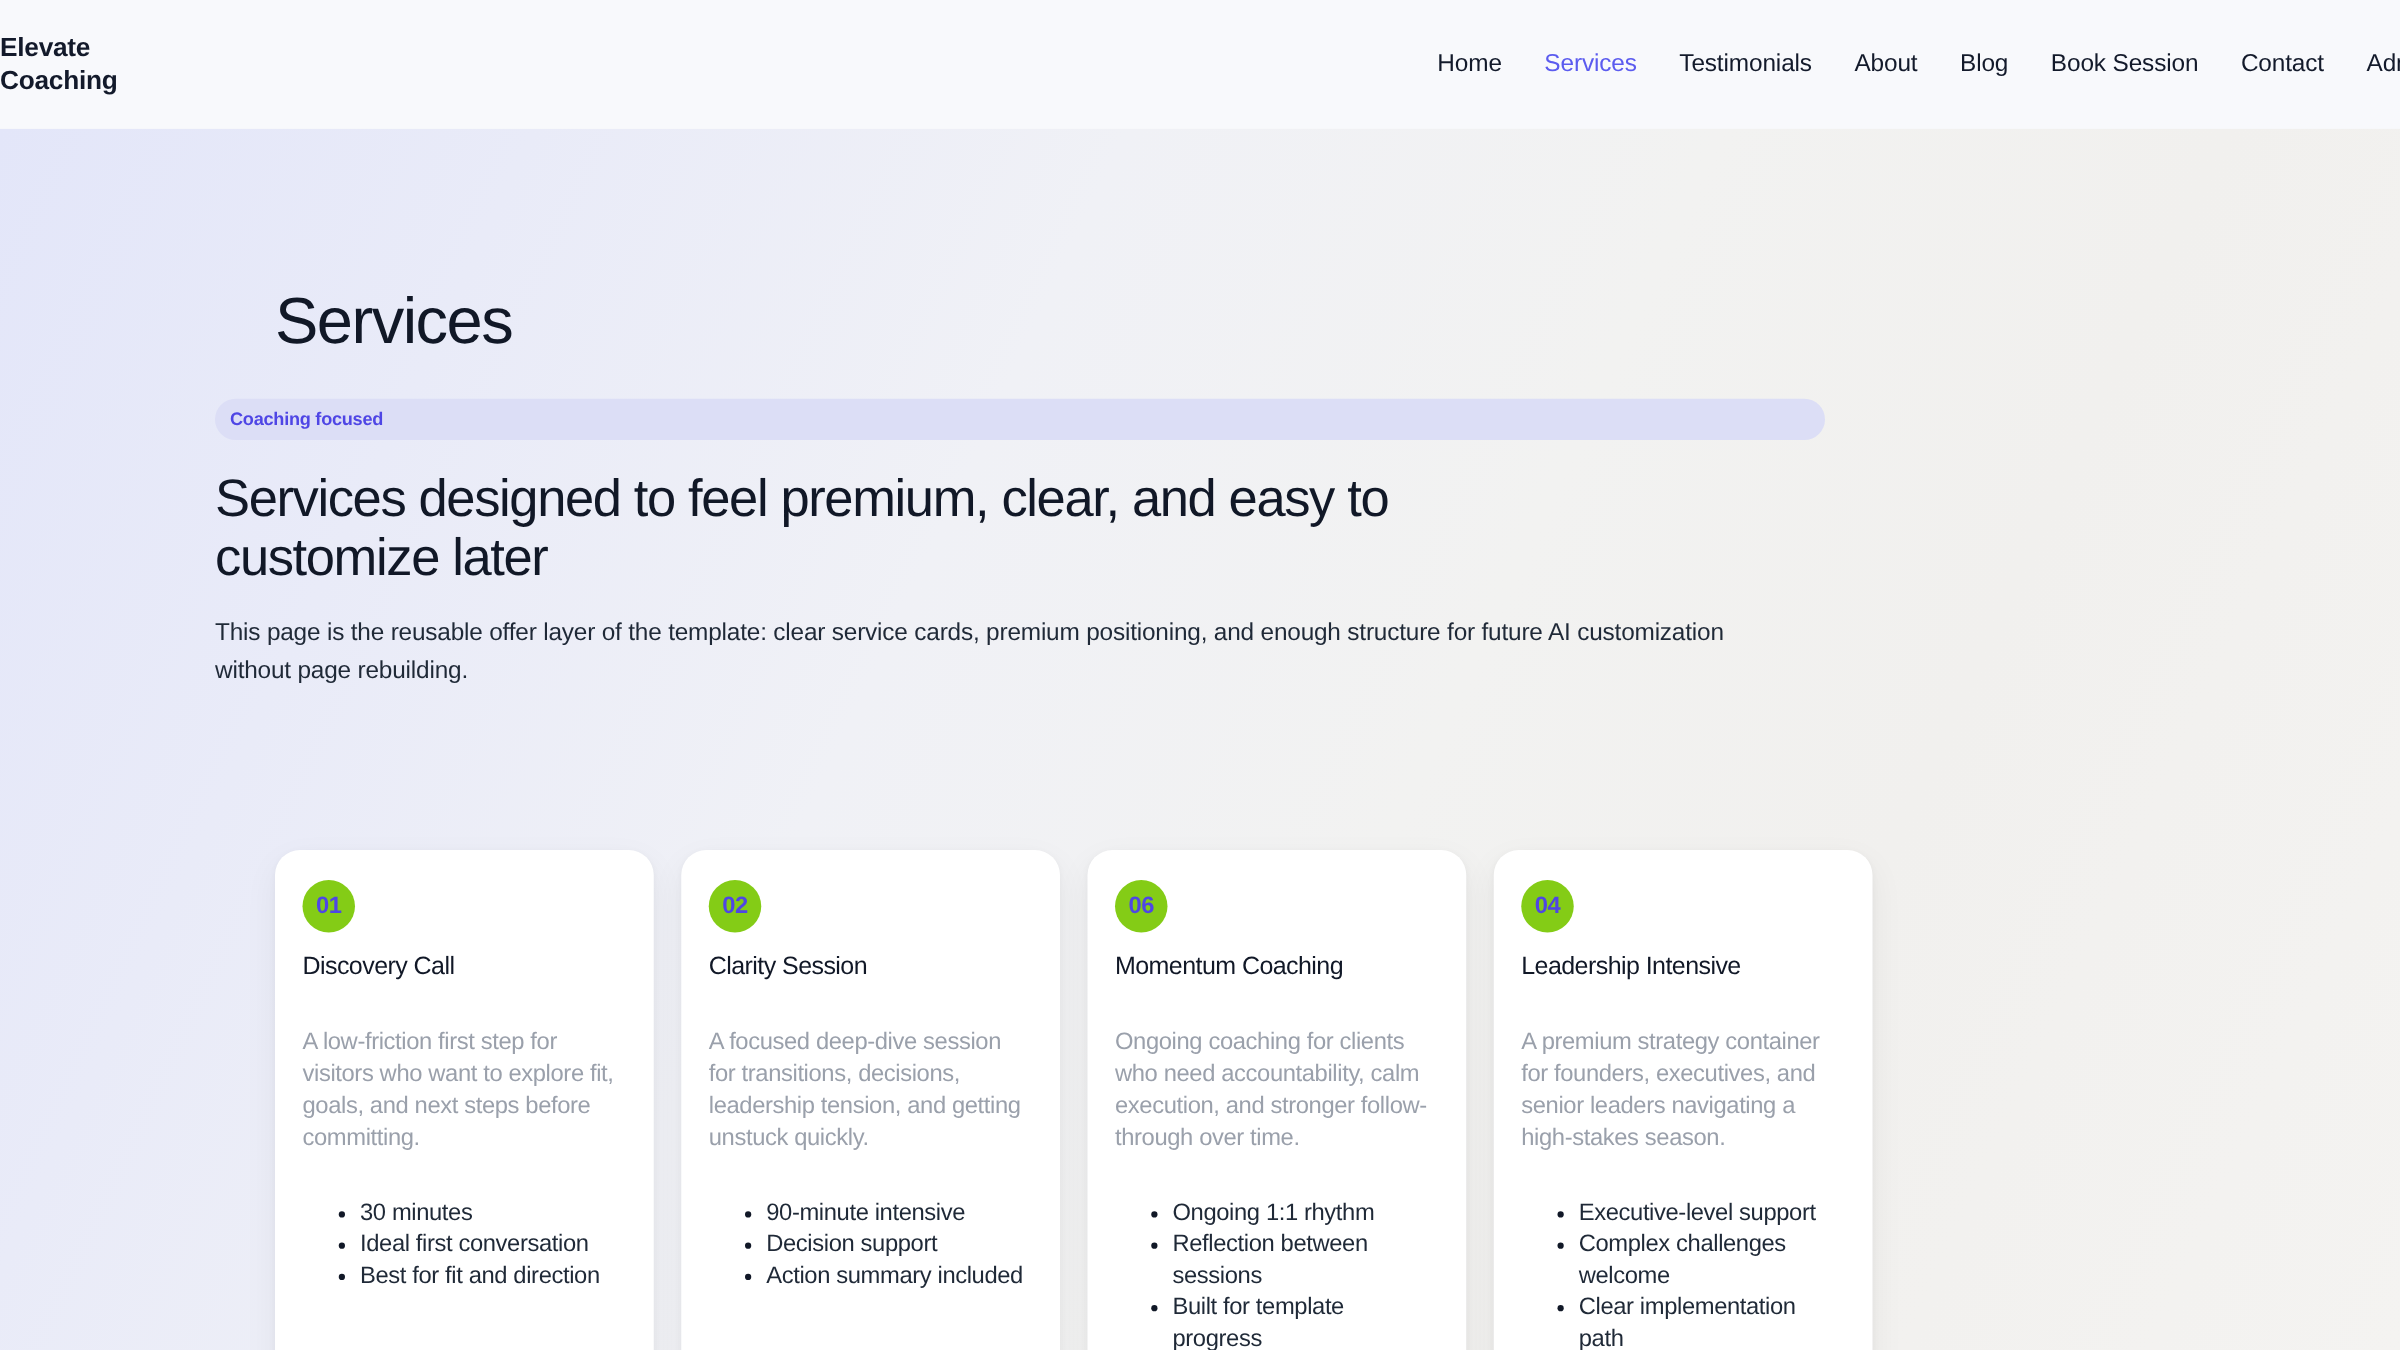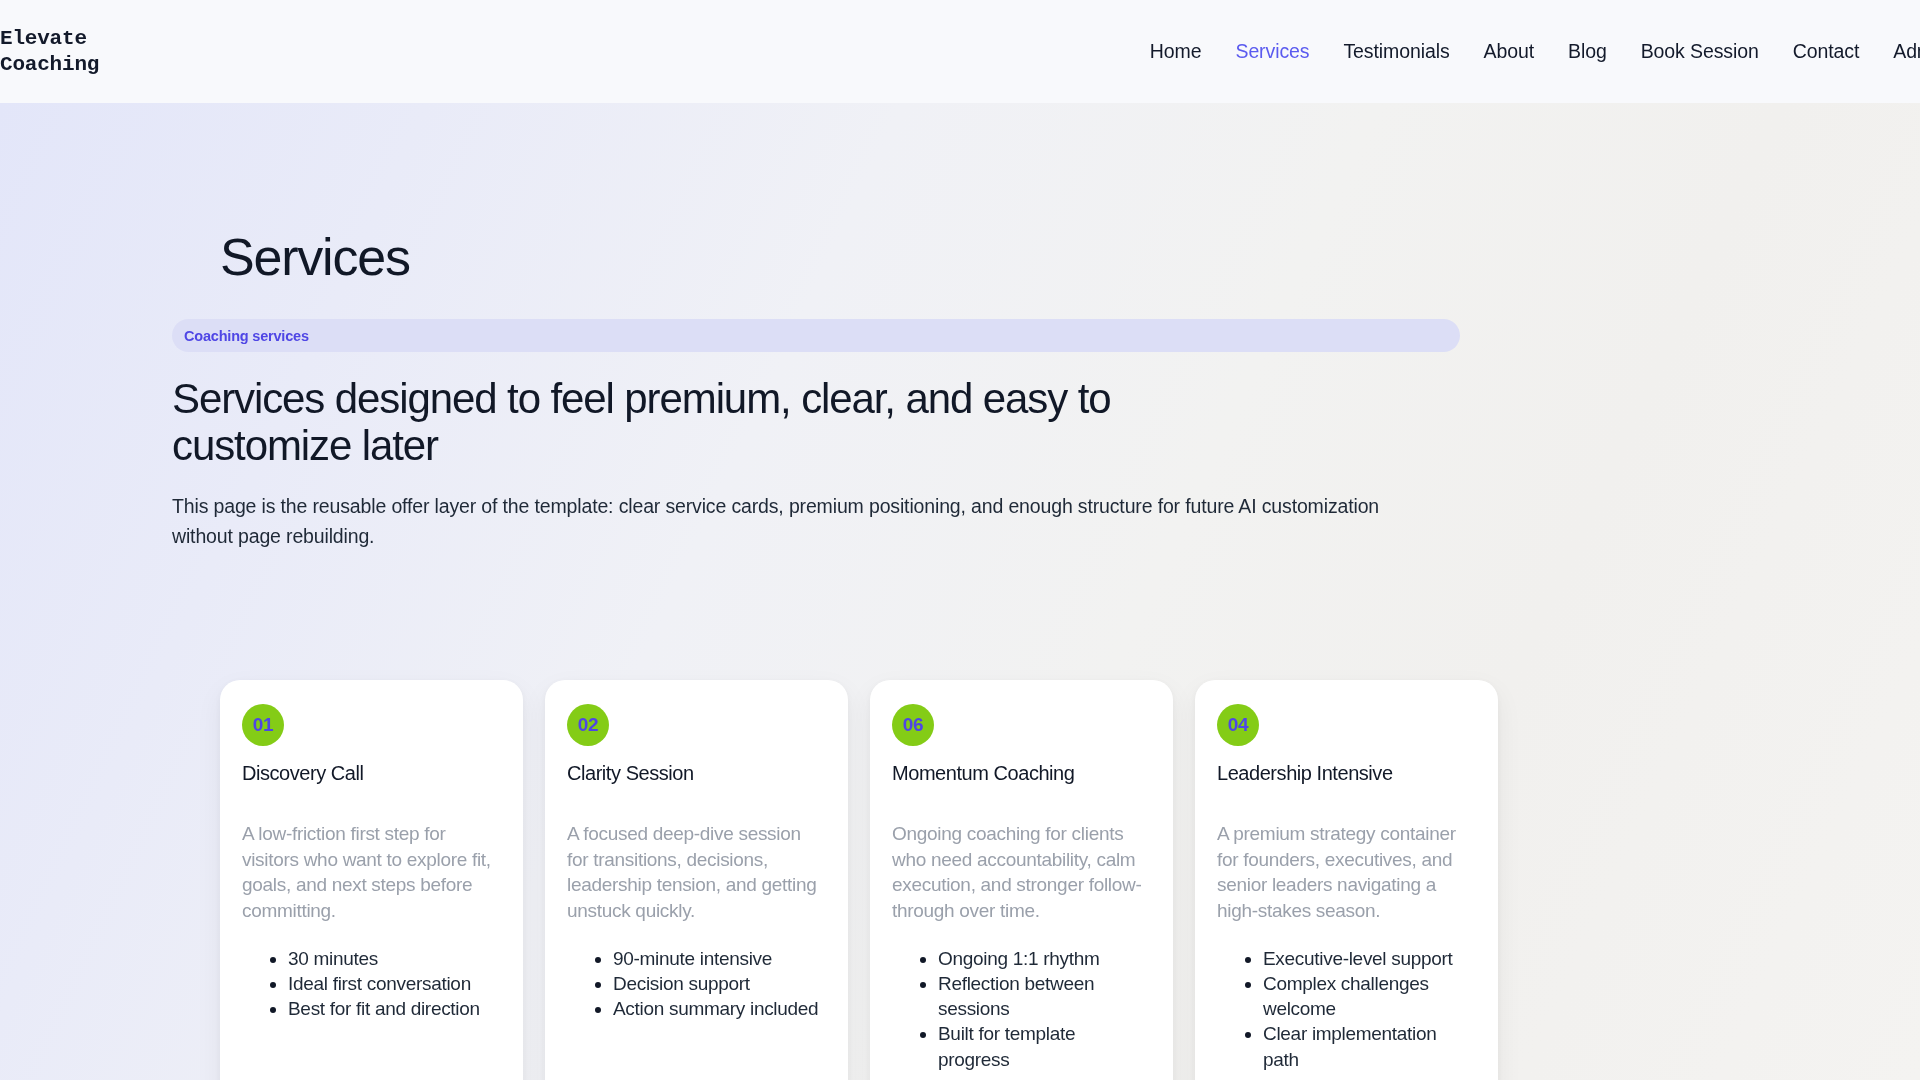--- a/index.html
+++ b/index.html
@@ -35,21 +35,20 @@
 
   .brand {
     font-size: 21px;
     font-weight: 700;
     line-height: 1.22;
     color: #131a2b;
     letter-spacing: -0.2px;
     padding-left: 0px;
     width: 150px;
     white-space: normal;
-    font-family: Liberation Mono, monospace;
   }
 
   .main-nav {
     display: flex;
     align-items: center;
     gap: 34px;
     font-size: 19.5px;
     color: #131a2b;
     padding-right: 0px;
     margin-right: -28px;
@@ -171,21 +170,21 @@
 
   .card-desc {
     margin-top: 36px;
     font-size: 19px;
     line-height: 1.35;
     color: #9aa0ab;
     letter-spacing: -0.3px;
   }
 
   .card-list {
-    margin-top: 22px;
+    margin-top: 34px;
     padding-left: 46px;
     list-style: disc;
   }
   .card-list li {
     font-size: 19px;
     line-height: 1.33;
     color: #1f2937;
     letter-spacing: -0.3px;
     margin-bottom: 0px;
   }
@@ -208,21 +207,21 @@
       <a class="nav-link" href="#">Contact</a>
       <a class="nav-link" href="#">Admin</a>
     </nav>
   </header>
 
   <section class="hero">
     <div class="hero-inner">
       <h1 class="page-title">Services</h1>
 
       <div class="badge-pill">
-        <span class="badge-pill-label">Coaching services</span>
+        <span class="badge-pill-label">Coaching focused</span>
       </div>
 
       <h2 class="headline">Services designed to feel premium, clear, and easy to customize later</h2>
 
       <p class="subcopy">This page is the reusable offer layer of the template: clear service cards, premium positioning, and enough structure for future AI customization without page rebuilding.</p>
     </div>
 
     <div class="cards-row">
 
       <article class="service-card">

